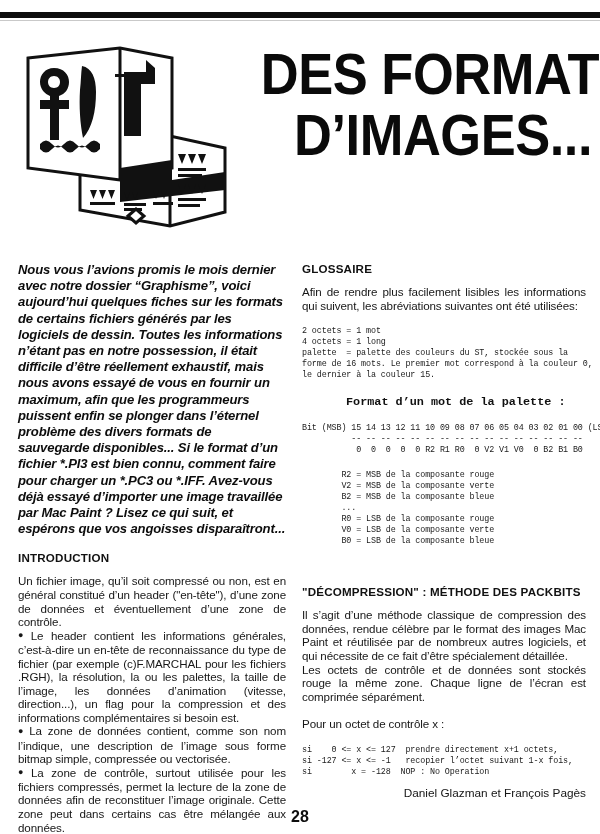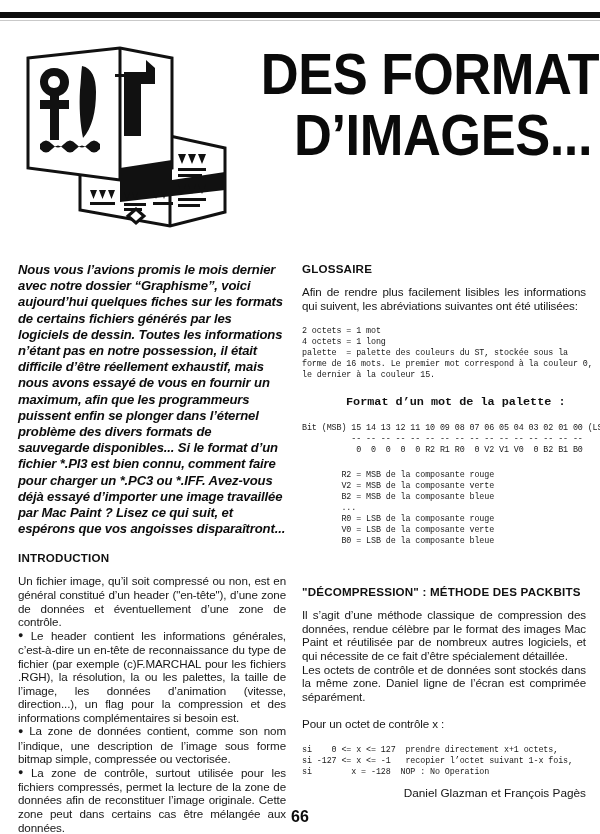--- a/index.html
+++ b/index.html
@@ -243,26 +243,26 @@
         R0 = LSB de la composante rouge
         V0 = LSB de la composante verte
         B0 = LSB de la composante bleue</div>
 
   <div class="gap-l"></div>
 
   <div class="gap-l"></div>
   <h2 class="sect tight">"DÉCOMPRESSION" : MÉTHODE DES PACKBITS</h2>
 
   <p class="body">Il s’agit d’une méthode classique de compression des données, rendue célèbre par le format des images Mac Paint et réutilisée par de nombreux autres logiciels, et qui nécessite de ce fait d’être spécialement détaillée.</p>
-  <p class="body">Les octets de contrôle et de données sont stockés dans la même zone. Daniel ligne de l’écran est comprimée séparément.</p>
+  <p class="body">Les octets de contrôle et de données sont stockés rouge la même zone. Chaque ligne de l’écran est comprimée séparément.</p>
 
   <div class="gap-m"></div>
   <p class="body">Pour un octet de contrôle x :</p>
 
   <div class="gap-m"></div>
   <div class="mono">si    0 &lt;= x &lt;= 127  prendre directement x+1 octets,
 si -127 &lt;= x &lt;= -1   recopier l’octet suivant 1-x fois,
 si        x = -128  NOP : No Operation</div>
 
   <div class="byline">Daniel Glazman et François Pagès</div>
 </div>
 
-<div class="pagenum">66</div>
+<div class="pagenum">28</div>
 
 </body></html>

